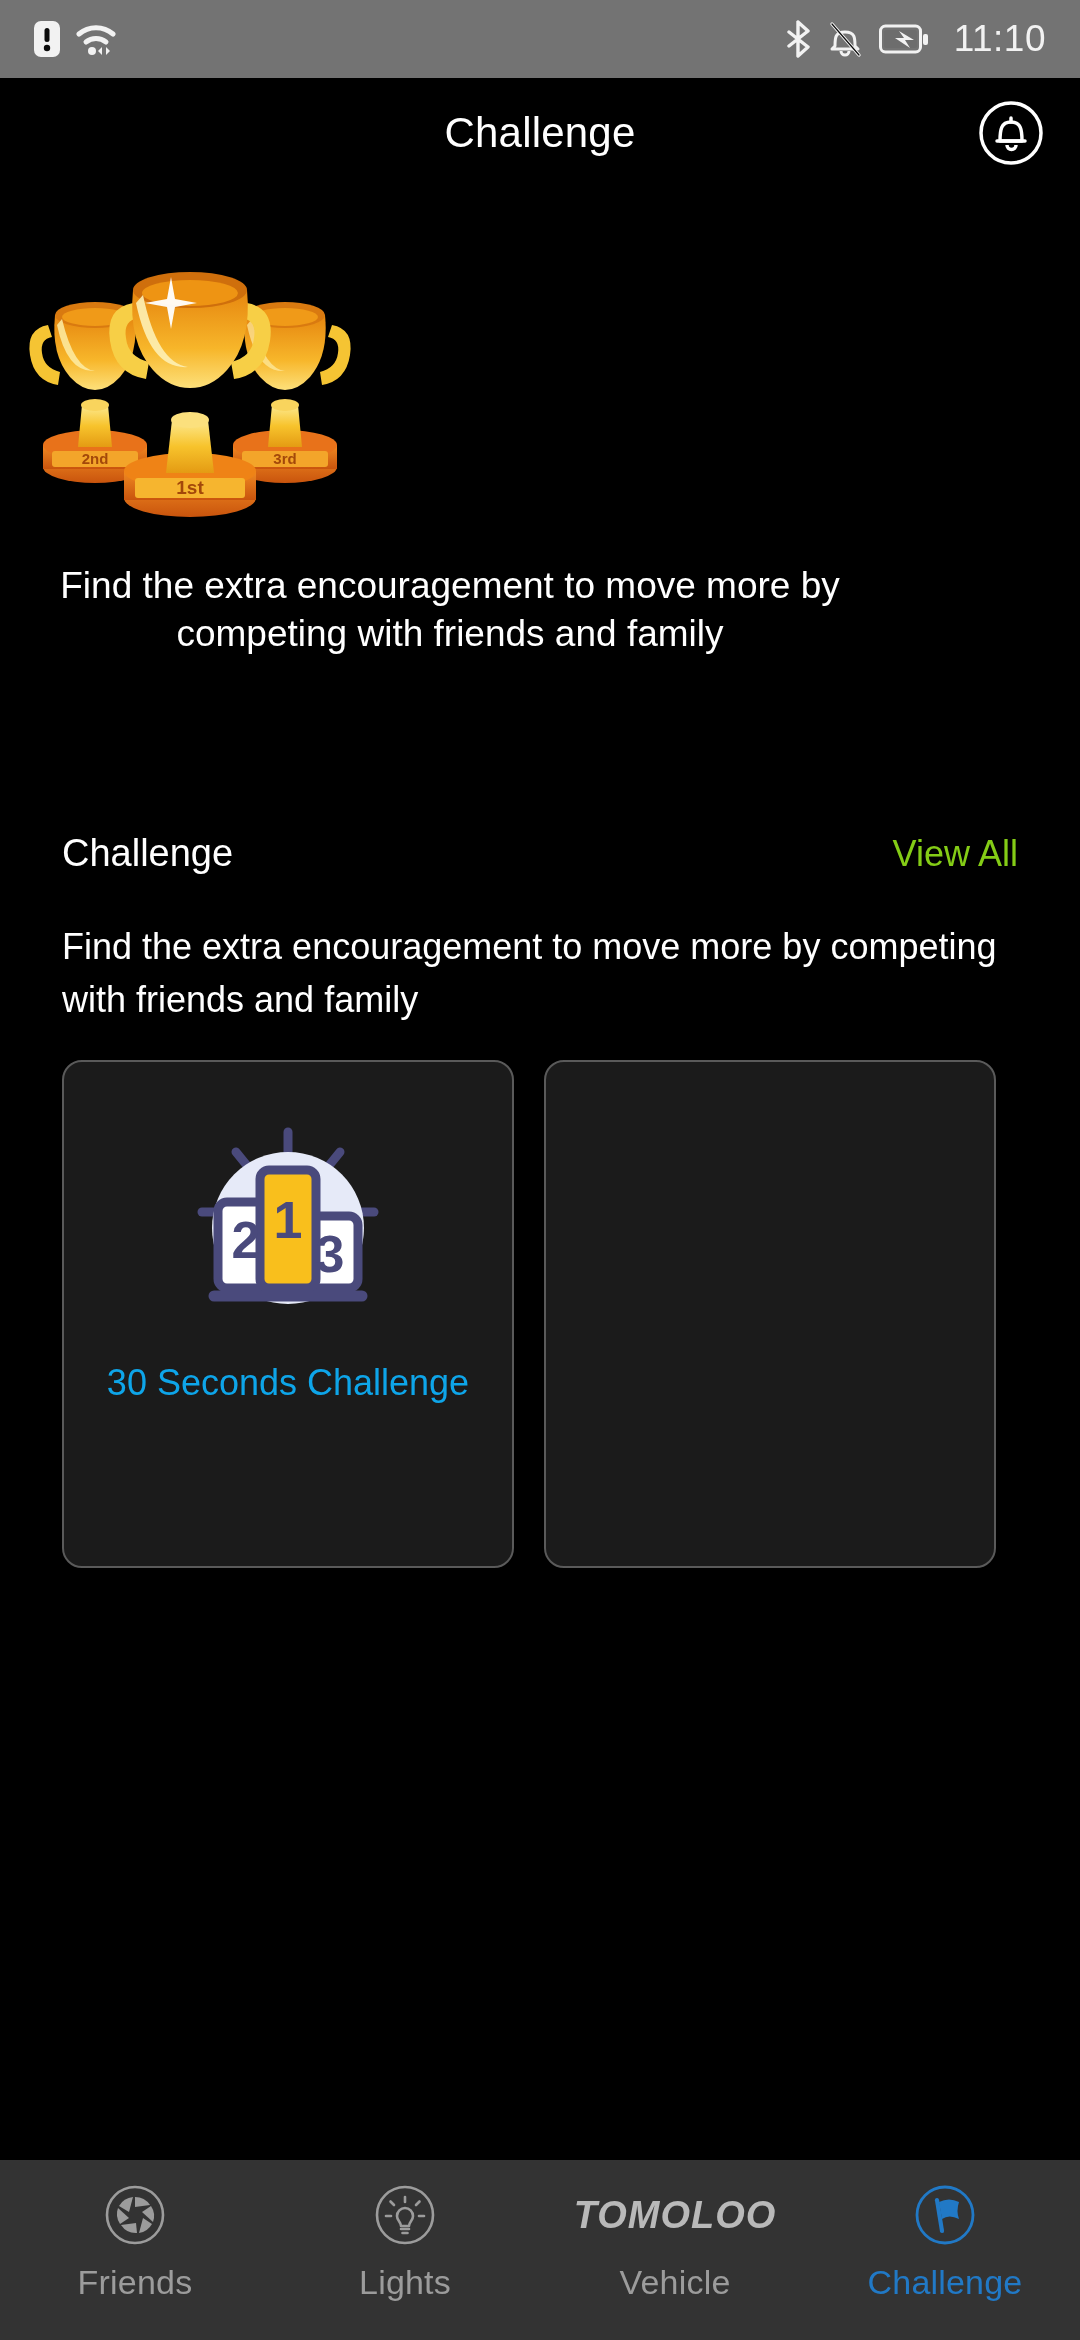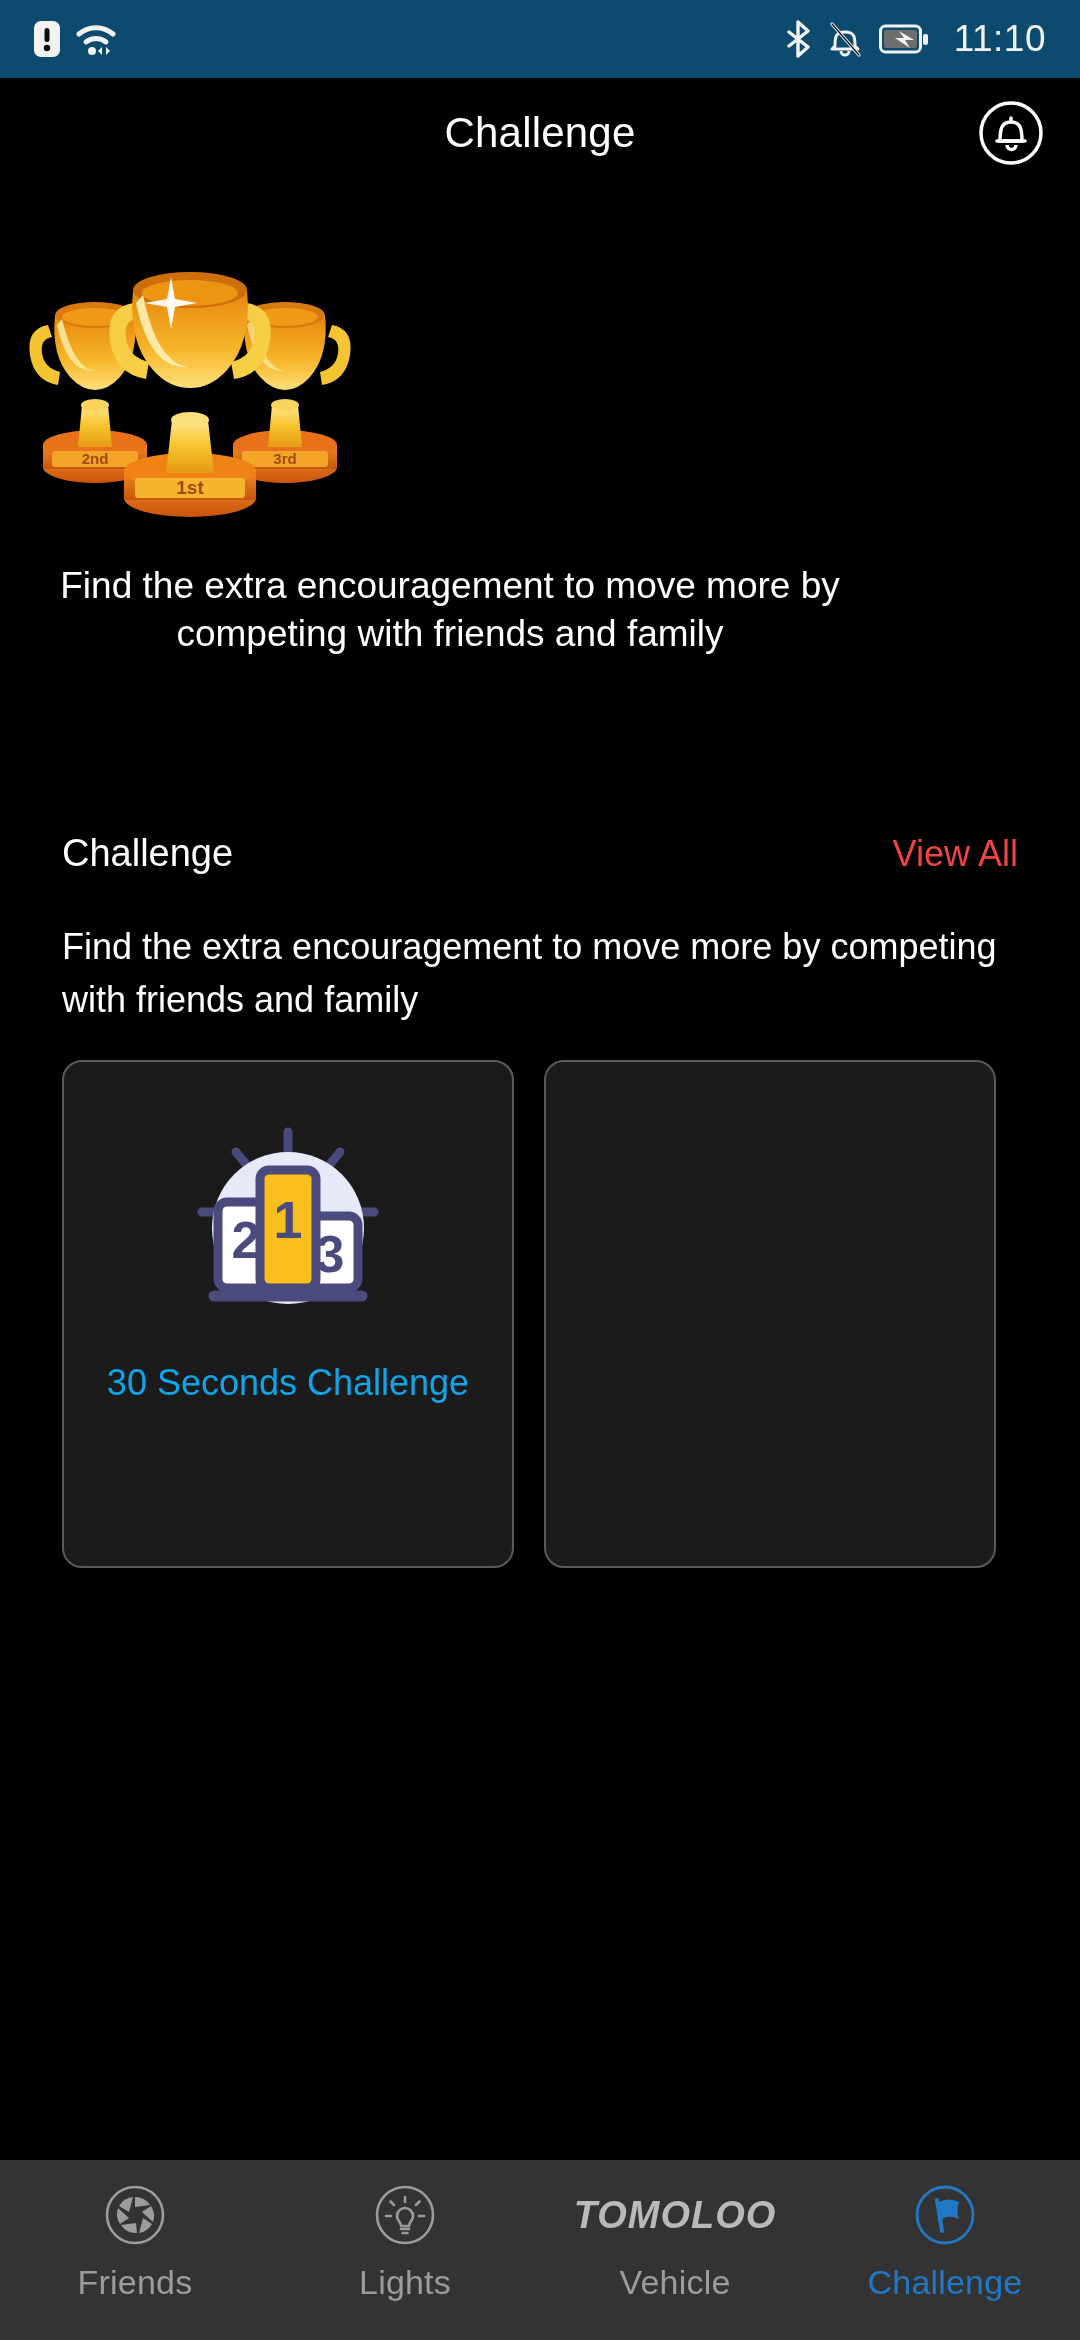--- a/index.html
+++ b/index.html
@@ -15,21 +15,21 @@
     color: #ffffff;
     position: relative;
   }
 
   
   .statusbar {
     position: absolute;
     top: 0; left: 0;
     width: 1080px;
     height: 78px;
-    background: #0c4a6e;
+    background: #737373;
     display: flex;
     align-items: center;
     justify-content: space-between;
     padding: 0 34px;
     box-sizing: border-box;
   }
   .sb-left { display: flex; align-items: center; gap: 16px; }
   .sb-right { display: flex; align-items: center; gap: 17px; }
   .sb-time {
     font-size: 37px;
@@ -95,21 +95,21 @@
   .section-head {
     position: absolute;
     top: 832px;
     left: 62px;
     width: 956px;
     display: flex;
     align-items: baseline;
     justify-content: space-between;
   }
   .section-title { font-size: 38px; color: #ffffff; }
-  .section-viewall { font-size: 36px; color: #ef4444; }
+  .section-viewall { font-size: 36px; color: #84cc16; }
 
   .section-desc {
     position: absolute;
     top: 920px;
     left: 62px;
     width: 950px;
     font-size: 36px;
     line-height: 53px;
     color: #ffffff;
   }

